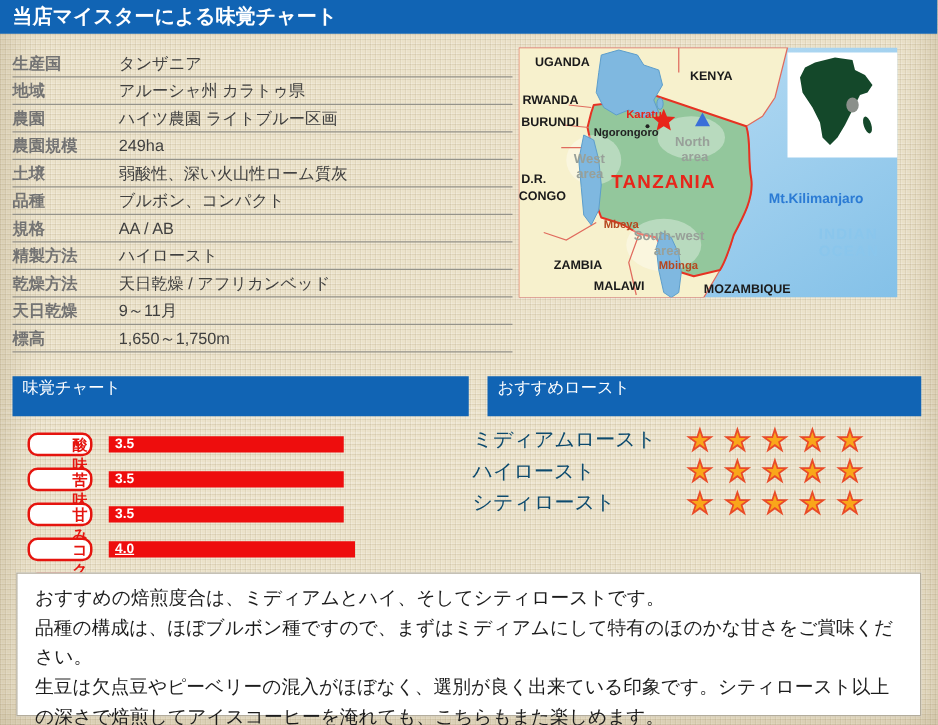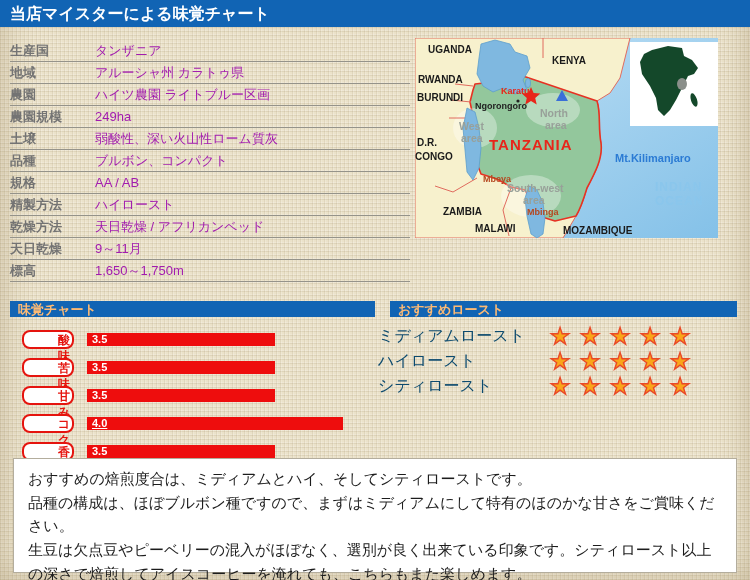--- a/index.html
+++ b/index.html
@@ -14,32 +14,32 @@
   }
   .hdr{
     position:absolute;left:0;top:0;width:750px;height:27px;
     color:#fff;font-size:16px;font-weight:bold;line-height:27px;
     padding-left:10px;box-sizing:border-box;
   }
   
   .spec{position:absolute;left:10px;top:40px;width:400px;}
   .spec-row{display:flex;align-items:center;height:22px;border-bottom:1px solid #95938a;font-size:13px;box-sizing:border-box;}
   .spec-label{width:85px;font-weight:bold;color:#737373;flex:none;}
-  .spec-value{color:#a21caf;white-space:nowrap;}
+  .spec-value{color:#404040;white-space:nowrap;}
   
   .map{position:absolute;left:415px;top:38px;width:303px;height:200px;}
   .map text{font-family:"Liberation Sans","DejaVu Sans",sans-serif;}
   .cn{font-size:10px;font-weight:bold;fill:#1a1a1a;}
   .tz{font-size:15px;font-weight:bold;fill:#e8251a;letter-spacing:1px;}
   .ar{font-size:10.5px;font-weight:bold;fill:#98a099;}
   .ct{font-size:9px;font-weight:bold;}
   .mtn{font-size:11px;font-weight:bold;fill:#2b7bd4;}
   .ocn{font-size:12px;font-weight:bold;fill:#8ac6ec;letter-spacing:1px;}
   
-  .sec-hdr{height:16px;line-height:18px;color:#fdba74;font-size:13px;font-weight:bold;padding-left:8px;box-sizing:border-box;}
+  .sec-hdr{height:32px;line-height:18px;color:#ffffff;font-size:13px;font-weight:normal;padding-left:8px;box-sizing:border-box;}
   .chart{position:absolute;left:10px;top:301px;width:365px;}
   .chart-rows{margin-top:8px;}
   .chart-row{display:flex;align-items:center;height:28px;}
   .tag{flex:none;margin-left:12px;width:52px;height:19px;line-height:16px;box-sizing:border-box;
        background:#fff;border:2px solid #e5140e;border-radius:8px;color:#e5140e;
        font-size:12px;font-weight:bold;text-align:center;padding-left:32px;}
   .bar-track{flex:none;margin-left:13px;width:268px;}
   .bar{height:13px;background:#ee0d0d;color:#fff;font-size:11px;font-weight:bold;line-height:13px;padding-left:5px;box-sizing:border-box;}
   .roast{position:absolute;left:378px;top:301px;width:359px;}
   .roast .sec-hdr{margin-left:12px;width:347px;}
@@ -194,21 +194,21 @@
       </div>
       <div class="chart-row">
         <span class="tag">甘み</span>
         <div class="bar-track">
           <div class="bar" style="width: 188px; background: rgb(238, 13, 13);">3.5</div>
         </div>
       </div>
       <div class="chart-row">
         <span class="tag">コク</span>
         <div class="bar-track">
-          <div class="bar" style="width: 256px; background: rgb(238, 13, 13); text-decoration: underline;">4.0</div>
+          <div class="bar" style="width: 197px; background: rgb(238, 13, 13); text-decoration: underline;">4.0</div>
         </div>
       </div>
       <div class="chart-row">
         <span class="tag">香り</span>
         <div class="bar-track">
           <div class="bar" style="width: 188px; background: rgb(238, 13, 13);">3.5</div>
         </div>
       </div>
     </div>
 </div>

